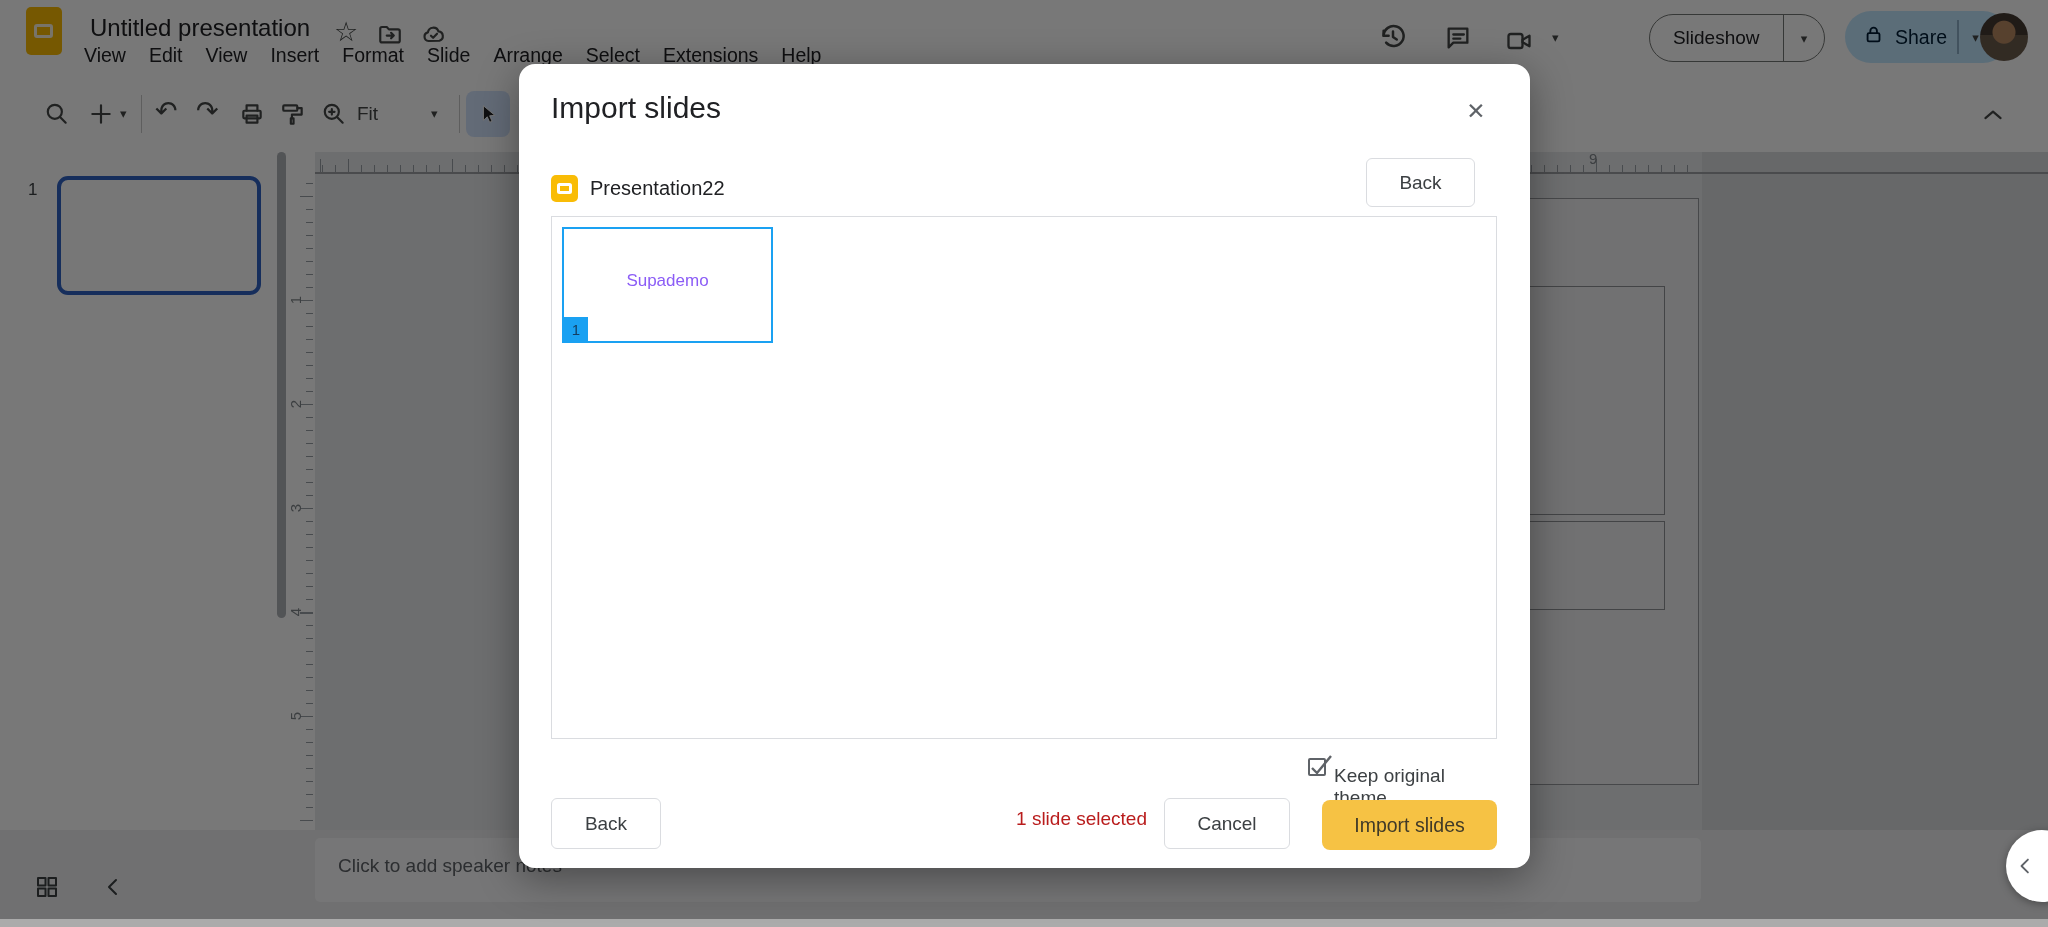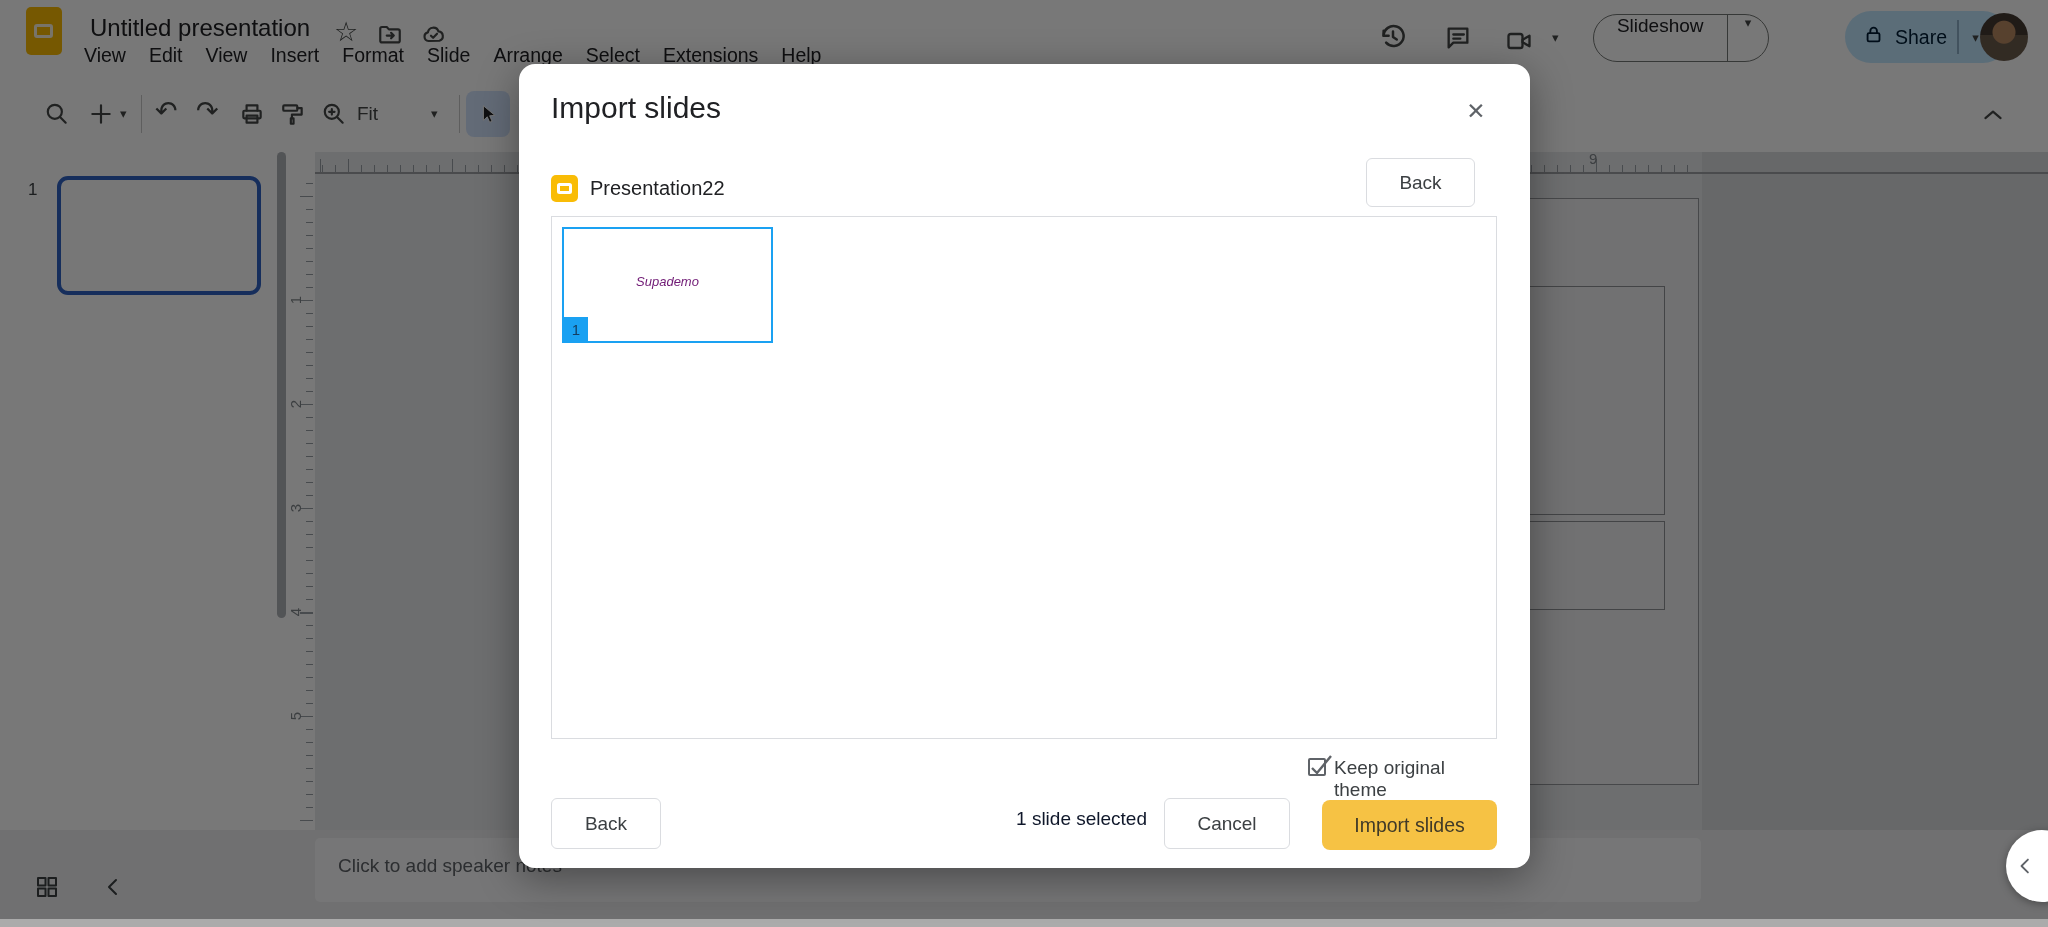--- a/index.html
+++ b/index.html
@@ -11,21 +11,21 @@
   .glyph{font-family:"DejaVu Sans","Liberation Sans",sans-serif;}
 
   
   .topbar{position:absolute;left:0;top:0;width:2048px;height:85px;background:#ffffff;}
   .logo{position:absolute;left:26px;top:7px;width:36px;height:48px;background:#FBBC04;border-radius:5px;}
   .logo .inner{position:absolute;left:8px;top:17px;width:19px;height:14px;border:3.5px solid #FEF7E0;border-radius:3px;}
   .doc-title{position:absolute;left:90px;top:14px;font-size:24px;color:#202124;}
   .tb-ico{color:#444746;}
   .menubar{position:absolute;left:84px;top:44px;display:flex;gap:23px;font-size:19.5px;color:#202124;}
   .menubar span{cursor:default;}
-  .pill-slideshow{position:absolute;left:1593px;top:14px;width:176px;height:48px;border:1.5px solid #747775;border-radius:24px;display:flex;align-items:flex-start;color:#202124;font-size:19px;}
+  .pill-slideshow{position:absolute;left:1649px;top:14px;width:176px;height:48px;border:1.5px solid #747775;border-radius:24px;display:flex;align-items:center;color:#202124;font-size:19px;}
   .pill-slideshow .lab{flex:1;text-align:center;}
   .pill-slideshow .div{width:1.5px;height:100%;background:#747775;}
   .pill-slideshow .car{width:40px;text-align:center;}
   .pill-share{position:absolute;left:1845px;top:11px;width:164px;height:52px;background:#C2E7FF;border-radius:26px;display:flex;align-items:center;color:#001D35;font-size:19.5px;}
   .pill-share .div{width:1.5px;height:34px;background:rgba(0,29,53,.28);margin-left:10px;}
   .avatar{position:absolute;left:1980px;top:13px;width:48px;height:48px;border-radius:50%;
           background:radial-gradient(circle at 50% 40%,#b98a62 0 11px,transparent 12px),
                      linear-gradient(180deg,#453a32 0 46%,#6b5b4c 46% 100%);}
   .toolbar{position:absolute;left:0;top:85px;width:2048px;height:67px;background:#ffffff;}
   .tsep{position:absolute;top:10px;width:1px;height:38px;background:#c7c7c7;}
@@ -76,29 +76,29 @@
   .src-icon{position:absolute;left:32px;top:111px;width:27px;height:27px;background:#F9BC06;border-radius:5px;}
   .src-icon .inner{position:absolute;left:6px;top:8px;width:15px;height:11px;border:3px solid #fff;border-radius:2.5px;}
   .src-name{position:absolute;left:71px;top:113px;font-size:20px;color:#202124;}
   .btn{border:1.3px solid #DADCE0;background:#fff;border-radius:6px;color:#3C4043;font-size:19px;
        font-family:inherit;display:flex;align-items:center;justify-content:center;cursor:pointer;}
   .btn-selectall{position:absolute;left:615px;top:94px;width:208px;height:49px;}
   .btn-clear{position:absolute;left:847px;top:94px;width:109px;height:49px;}
   .list-box{position:absolute;left:32px;top:152px;width:946px;height:523px;border:1.3px solid #DADCE0;background:#fff;}
   .slide-thumb{position:absolute;left:10px;top:10px;width:211px;height:116px;background:#fff;border:2.5px solid #1AA1F2;
                display:flex;align-items:center;justify-content:center;cursor:pointer;}
-  .slide-thumb .stitle{font-size:13px;color:#701a75;transform:translateY(-4px);font-style:italic;}
+  .slide-thumb .stitle{font-size:17px;color:#8b5cf6;transform:translateY(-4px);}
   .slide-badge{position:absolute;left:0;bottom:0;width:24px;height:24px;background:#1AA1F2;color:#143E63;
                font-size:15px;display:flex;align-items:center;justify-content:center;}
   .chk-row{position:absolute;left:0;top:691px;width:978px;height:26px;}
   .chk-box{position:absolute;left:789px;top:3px;width:18px;height:18px;border:2px solid #5F6368;border-radius:2px;cursor:pointer;}
   .chk-box svg{position:absolute;left:-2px;top:-8px;overflow:visible;}
-  .chk-label{position:absolute;left:815px;top:2px;font-size:19px;color:#3C4043;}
+  .chk-label{position:absolute;left:815px;top:10px;font-size:19px;color:#3C4043;}
   .btn-back{position:absolute;left:32px;top:734px;width:110px;height:51px;}
-  .status-text{position:absolute;left:430px;top:744px;width:198px;text-align:right;font-size:19px;color:#0f172a;}
+  .status-text{position:absolute;left:430px;top:744px;width:198px;text-align:right;font-size:19px;color:#b91c1c;}
   .btn-cancel{position:absolute;left:645px;top:734px;width:126px;height:51px;}
   .btn-import{position:absolute;left:803px;top:736px;width:175px;height:50px;background:#F6C244;border:none;
               border-radius:8px;color:#403A28;font-size:19.5px;font-family:inherit;display:flex;align-items:center;justify-content:center;cursor:pointer;}
   svg.ic{stroke:#444746;stroke-width:2;fill:none;stroke-linecap:round;stroke-linejoin:round;}
 </style>
 </head>
 <body>
 
 <div id="stage">
 

